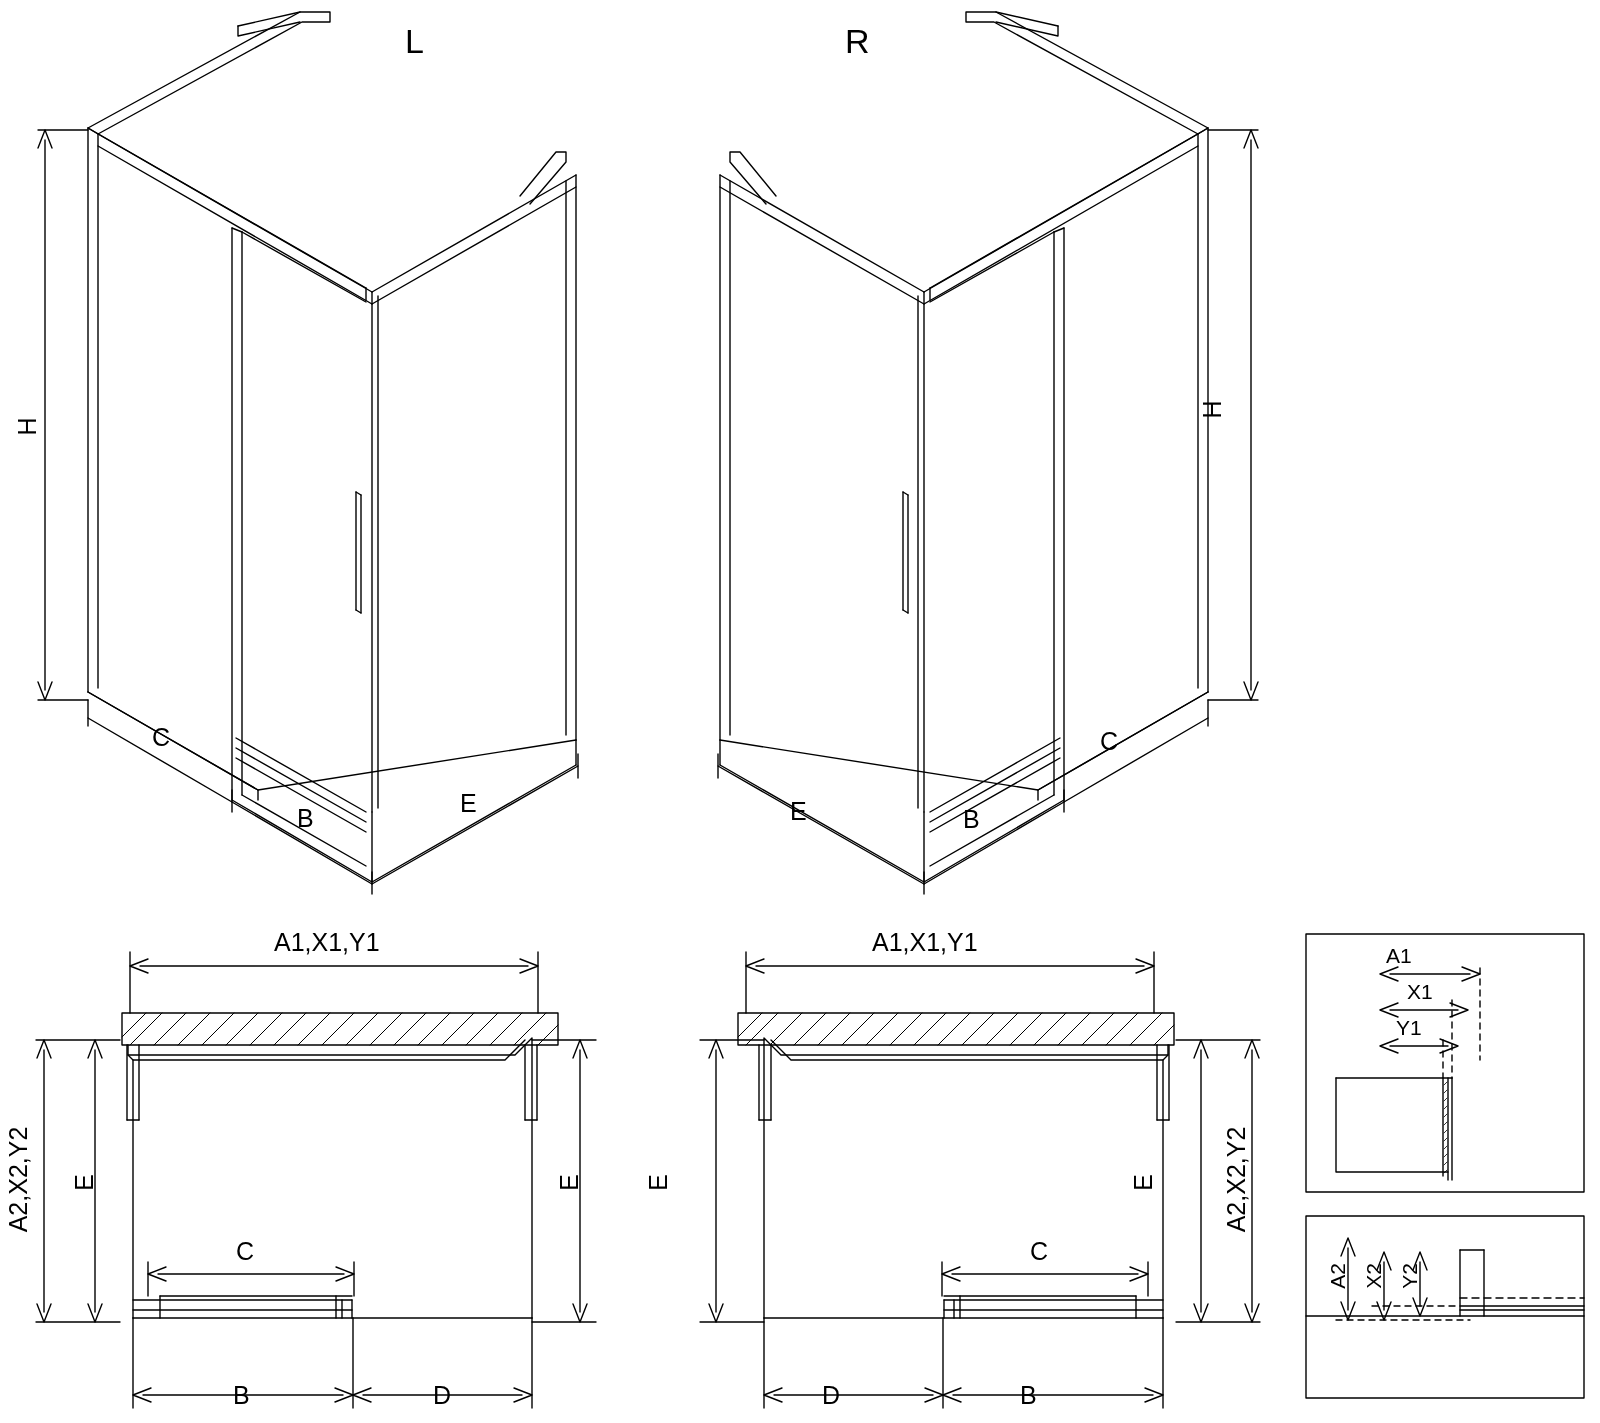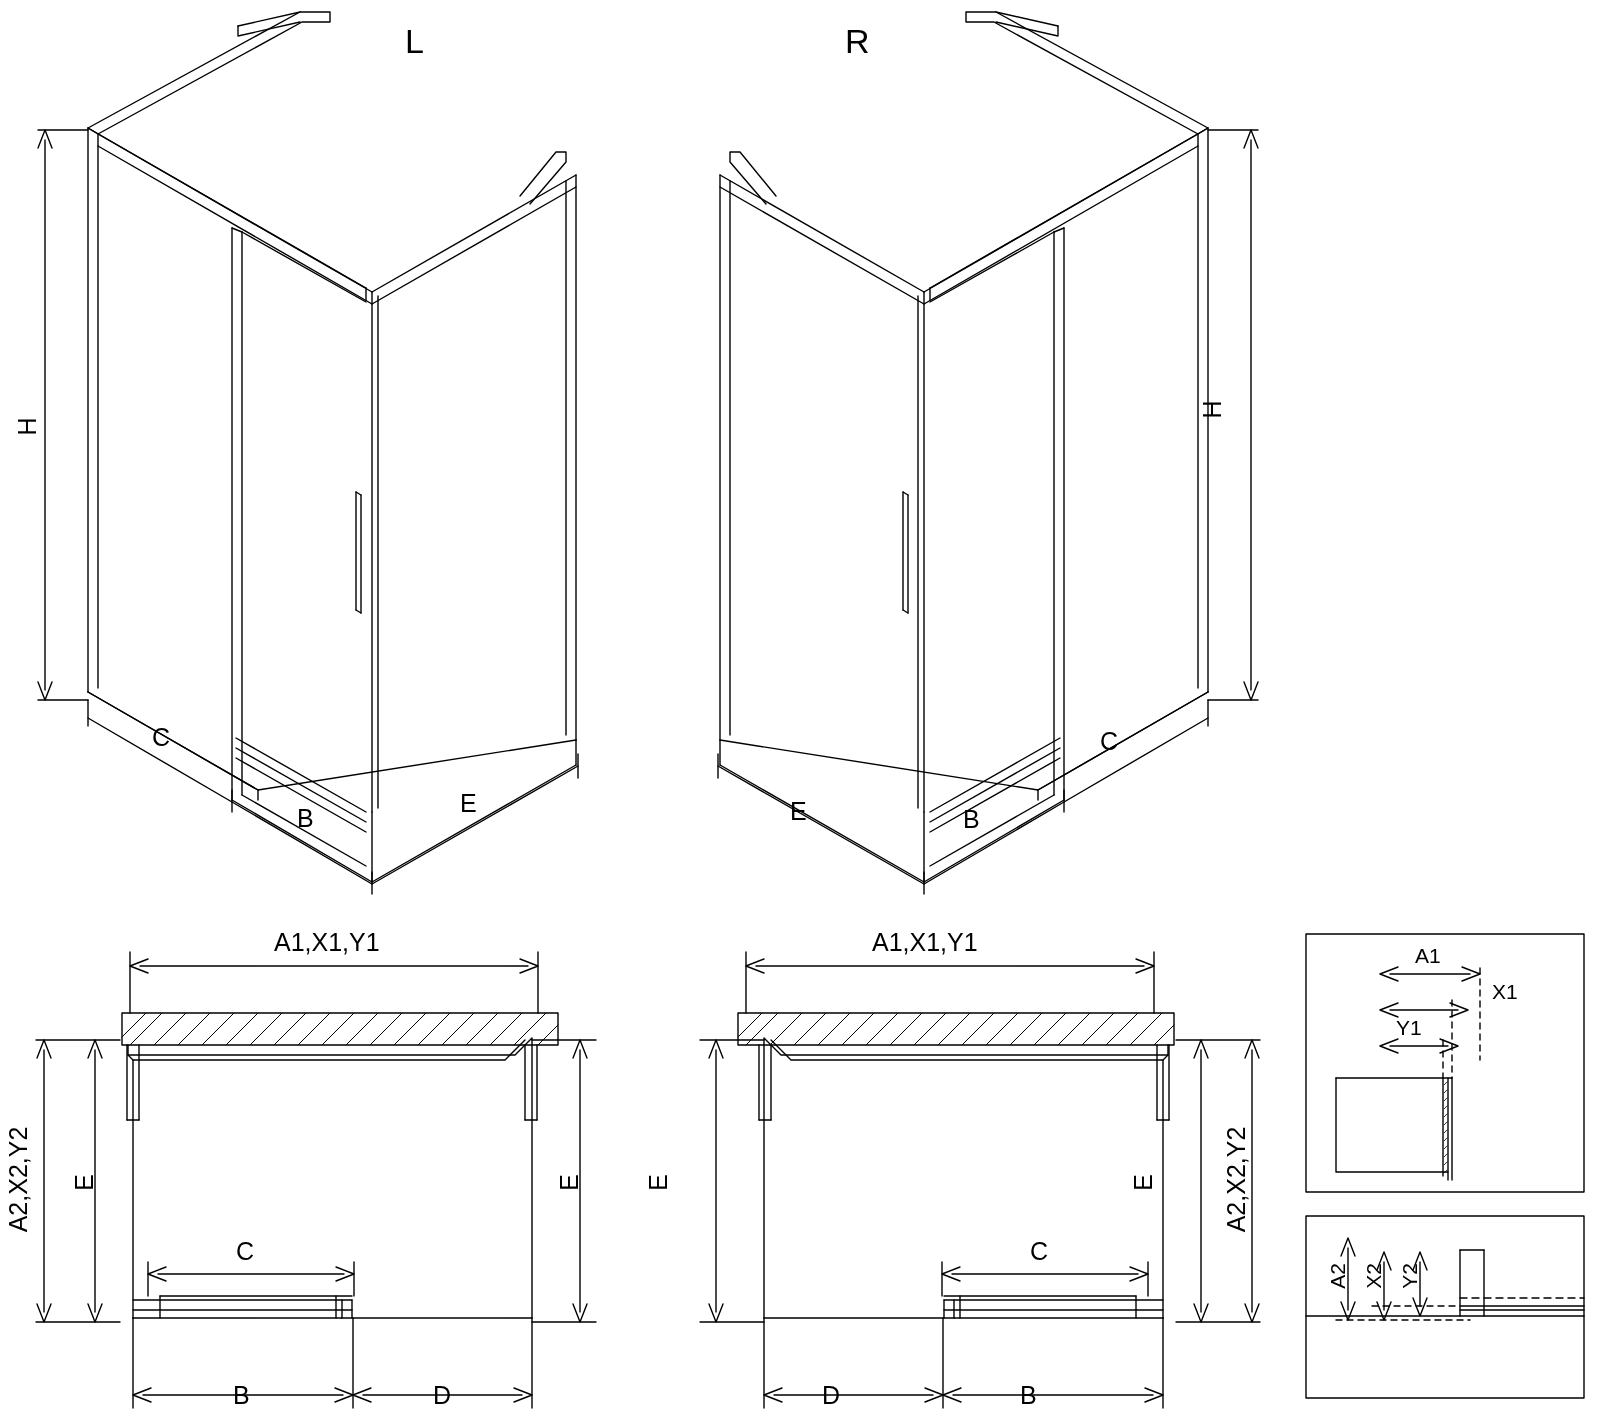--- a/index.html
+++ b/index.html
@@ -396,21 +396,21 @@
 <div class="lbl dim" style="left:433px;top:1381px;">D</div>
 
 <div class="lbl dim" style="left:872px;top:928px;">A1,X1,Y1</div>
 <div class="lbl dim rot90" style="left:1184px;top:1165px;">A2,X2,Y2</div>
 <div class="lbl dim rot90" style="left:1135px;top:1168px;">E</div>
 <div class="lbl dim rot90" style="left:650px;top:1168px;">E</div>
 <div class="lbl dim" style="left:1030px;top:1237px;">C</div>
 <div class="lbl dim" style="left:1020px;top:1381px;">B</div>
 <div class="lbl dim" style="left:822px;top:1381px;">D</div>
 
-<div class="lbl dimsm" style="left:1415px;top:944px;text-align:right;">A1</div>
-<div class="lbl dimsm" style="left:1492px;top:980px;">X1</div>
+<div class="lbl dimsm" style="left:1386px;top:944px;text-align:right;">A1</div>
+<div class="lbl dimsm" style="left:1407px;top:980px;">X1</div>
 <div class="lbl dimsm" style="left:1396px;top:1016px;">Y1</div>
 
 <div class="lbl dimsm rot90" style="left:1325px;top:1264px;">A2</div>
 <div class="lbl dimsm rot90" style="left:1361px;top:1264px;">X2</div>
 <div class="lbl dimsm rot90" style="left:1397px;top:1264px;">Y2</div>
 
 </div>
 
 </body></html>

